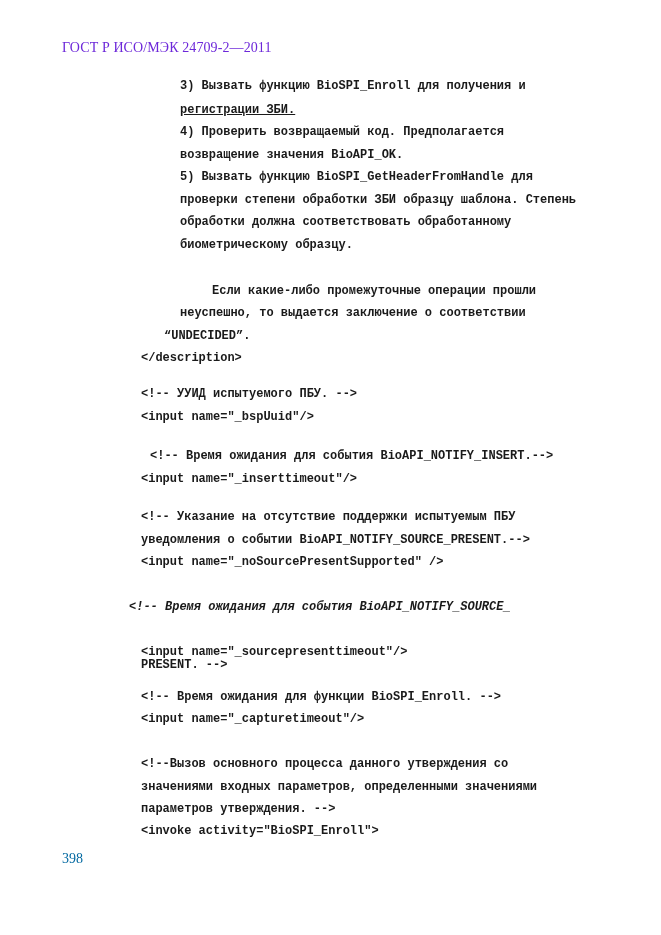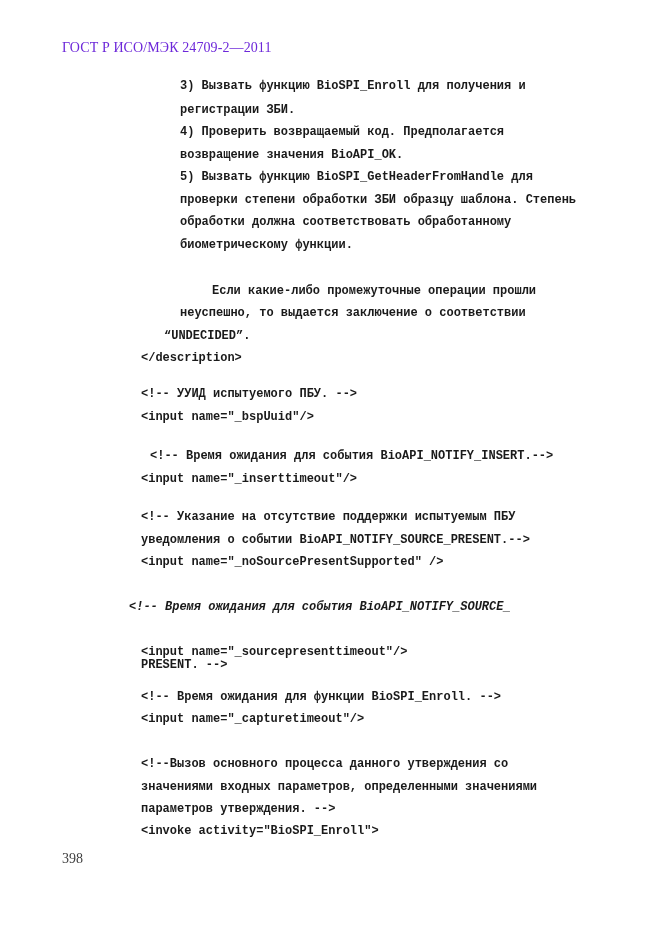--- a/index.html
+++ b/index.html
@@ -22,21 +22,21 @@
       font-size: 14px;
       letter-spacing: 0.1px;
       color: #6d28d9;
     }
     .page-number {
       position: absolute;
       left: 62px;
       top: 851px;
       font-family: "Liberation Serif", "DejaVu Serif", serif;
       font-size: 14px;
-      color: #404040;
+      color: #0369a1;
     }
     .code {
       position: absolute;
       left: 0;
       top: 0;
       font-family: "Liberation Mono", "DejaVu Sans Mono", monospace;
       font-weight: bold;
       font-size: 12px;
       color: #1a1a1a;
     }
@@ -46,27 +46,27 @@
       line-height: 14px;
     }
   </style>
 </head>
 <body>
 
 <div class="header">ГОСТ Р ИСО/МЭК 24709-2—2011</div>
 
 <div class="code" id="code-block">
     <div class="line" style="left: 180px; top: 79px;">3) Вызвать функцию BioSPI_Enroll для получения и</div>
-    <div class="line" style="left: 180px; top: 103px;">регистрации ЗБИ.</div>
+    <div class="line" style="left: 180px; top: 103px; text-decoration: underline;">регистрации ЗБИ.</div>
     <div class="line" style="left: 180px; top: 125px;">4) Проверить возвращаемый код. Предполагается</div>
     <div class="line" style="left: 180px; top: 148px;">возвращение значения BioAPI_OK.</div>
     <div class="line" style="left: 180px; top: 170px;">5) Вызвать функцию BioSPI_GetHeaderFromHandle для</div>
     <div class="line" style="left: 180px; top: 193px;">проверки степени обработки ЗБИ образцу шаблона. Степень</div>
     <div class="line" style="left: 180px; top: 215px;">обработки должна соответствовать обработанному</div>
-    <div class="line" style="left: 180px; top: 238px;">биометрическому функции.</div>
+    <div class="line" style="left: 180px; top: 238px;">биометрическому образцу.</div>
     <div class="line" style="left: 180px; top: 284px; padding-left: 32px;">Если какие-либо промежуточные операции прошли</div>
     <div class="line" style="left: 180px; top: 306px;">неуспешно, то выдается заключение о соответствии</div>
     <div class="line" style="left: 164px; top: 329px;">“UNDECIDED”.</div>
     <div class="line" style="left: 141px; top: 351px;">&lt;/description&gt;</div>
     <div class="line" style="left: 141px; top: 387px;">&lt;!-- УУИД испытуемого ПБУ. --&gt;</div>
     <div class="line" style="left: 141px; top: 410px;">&lt;input name="_bspUuid"/&gt;</div>
     <div class="line" style="left: 141px; top: 449px; margin-left: 9px;">&lt;!-- Время ожидания для события BioAPI_NOTIFY_INSERT.--&gt;</div>
     <div class="line" style="left: 141px; top: 472px;">&lt;input name="_inserttimeout"/&gt;</div>
     <div class="line" style="left: 141px; top: 510px;">&lt;!-- Указание на отсутствие поддержки испытуемым ПБУ</div>
     <div class="line" style="left: 141px; top: 533px;">уведомления о событии BioAPI_NOTIFY_SOURCE_PRESENT.--&gt;</div>

